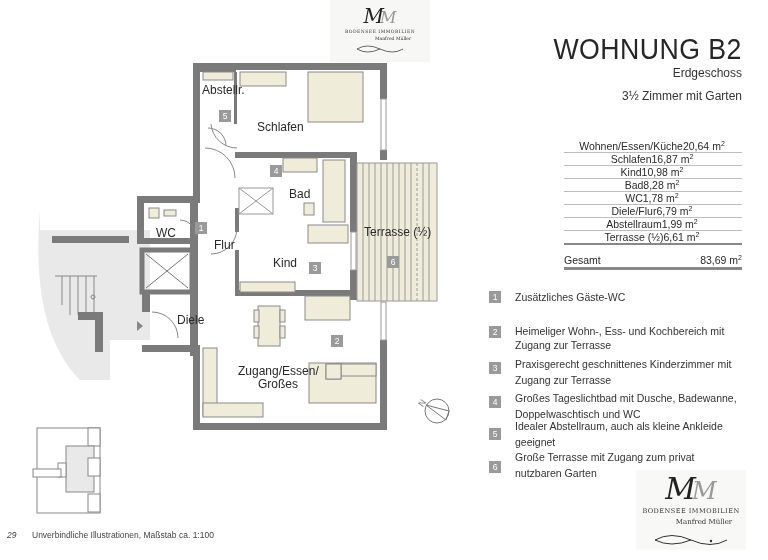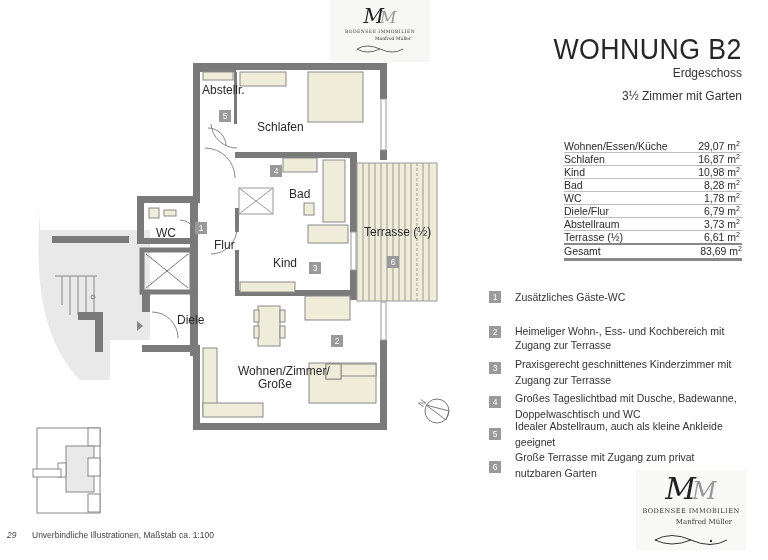--- a/index.html
+++ b/index.html
@@ -25,24 +25,24 @@
   
   .title {
     right: 26px; top: 33px; font-family: "Liberation Sans", sans-serif;
     font-size: 29px; letter-spacing: 0.5px; color: #262626; text-align: right;
     transform: scaleX(0.92); transform-origin: right center;
   }
   .subtitle { right: 26px; text-align: right; font-size: 12px; color: #333; font-family: "Liberation Sans", sans-serif; }
 
   
   .area-table { left: 564px; top: 140px; width: 178px; font-family: "Liberation Sans", sans-serif; font-size: 10.5px; }
-  .area-row { display: flex; justify-content: space-between; height: 12px; line-height: 12px; border-bottom: 1px solid #bdbdbd; }
+  .area-row { display: flex; justify-content: center; height: 12px; line-height: 12px; border-bottom: 1px solid #bdbdbd; }
   .area-row .val { padding-right: 2px; }
   .area-row.last { border-bottom: 2px solid #888; }
-  .area-total { display: flex; justify-content: space-between; height: 13px; line-height: 13px; border-bottom: 3px solid #888; }
+  .area-total { display: flex; justify-content: space-between; margin-top: 9px; height: 13px; line-height: 13px; border-bottom: 3px solid #888; }
   sup { font-size: 7px; line-height: 0; vertical-align: 4px; }
 
   
   .features { left: 489px; top: 290px; width: 250px; font-family: "Liberation Sans", sans-serif; font-size: 10.5px; color: #333; }
   .feature { position: absolute; left: 0; width: 250px; }
   .badge {
     position: absolute; left: 0; width: 12px; height: 12px; background: #9a9a9a; color: #fff;
     font-size: 8.5px; line-height: 12px; text-align: center;
   }
   .feature-text { position: absolute; left: 26px; width: 222px; line-height: 16px; }
@@ -219,22 +219,22 @@
 
   
   <span class="room-label" style="left:202px;top:83px">Abstellr.</span>
   <span class="room-label" style="left:257px;top:120px">Schlafen</span>
   <span class="room-label" style="left:289px;top:187px">Bad</span>
   <span class="room-label" style="left:156px;top:226px">WC</span>
   <span class="room-label" style="left:214px;top:238px">Flur</span>
   <span class="room-label" style="left:273px;top:256px">Kind</span>
   <span class="room-label" style="left:177px;top:313px">Diele</span>
   <span class="room-label" style="left:364px;top:225px">Terrasse (½)</span>
-  <span class="room-label" style="left:238px;top:364px">Wohnen/Zimmer/</span>
-  <span class="room-label" style="left:258px;top:377px">Große</span>
+  <span class="room-label" style="left:238px;top:364px">Zugang/Essen/</span>
+  <span class="room-label" style="left:258px;top:377px">Großes</span>
   <span class="room-label" style="left:419px;top:398px;font-size:9px;color:#777;transform:rotate(-55deg)">N</span>
 
   
   <span class="plan-badge" style="left:195px;top:222px">1</span>
   <span class="plan-badge" style="left:331px;top:335px">2</span>
   <span class="plan-badge" style="left:309px;top:262px">3</span>
   <span class="plan-badge" style="left:270px;top:165px">4</span>
   <span class="plan-badge" style="left:219px;top:110px">5</span>
   <span class="plan-badge" style="left:387px;top:256px">6</span>
 </div>
@@ -248,21 +248,21 @@
     </svg>
 </div>
 
 <div class="abs title">WOHNUNG B2</div>
 <div class="abs subtitle" style="top:66px">Erdgeschoss</div>
 <div class="abs subtitle" style="top:89px">3½ Zimmer mit Garten</div>
 
 <div class="abs area-table">
   <div class="area-row">
       <span>Wohnen/Essen/Küche</span>
-      <span class="val"><span>29,07</span> <span>m</span><sup>2</sup></span>
+      <span class="val"><span>20,64</span> <span>m</span><sup>2</sup></span>
     </div>
   <div class="area-row">
       <span>Schlafen</span>
       <span class="val"><span>16,87</span> <span>m</span><sup>2</sup></span>
     </div>
   <div class="area-row">
       <span>Kind</span>
       <span class="val"><span>10,98</span> <span>m</span><sup>2</sup></span>
     </div>
   <div class="area-row">
@@ -272,21 +272,21 @@
   <div class="area-row">
       <span>WC</span>
       <span class="val"><span>1,78</span> <span>m</span><sup>2</sup></span>
     </div>
   <div class="area-row">
       <span>Diele/Flur</span>
       <span class="val"><span>6,79</span> <span>m</span><sup>2</sup></span>
     </div>
   <div class="area-row">
       <span>Abstellraum</span>
-      <span class="val"><span>3,73</span> <span>m</span><sup>2</sup></span>
+      <span class="val"><span>1,99</span> <span>m</span><sup>2</sup></span>
     </div>
   <div class="area-row last">
       <span>Terrasse (½)</span>
       <span class="val"><span>6,61</span> <span>m</span><sup>2</sup></span>
     </div>
   <div class="area-total">
       <span>Gesamt</span>
       <span class="val"><span>83,69</span> <span>m</span><sup>2</sup></span>
     </div>
 </div>

